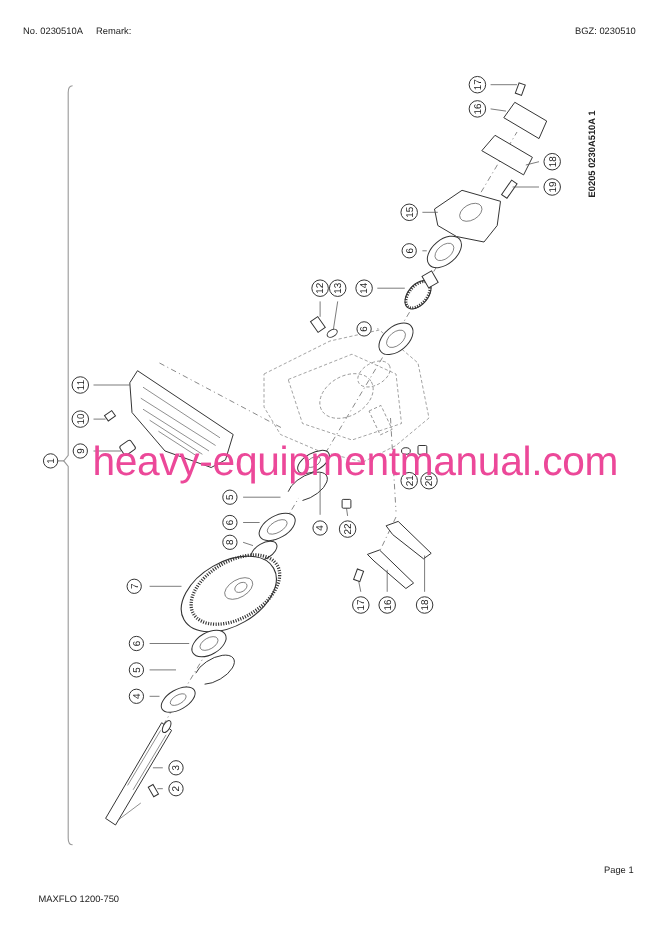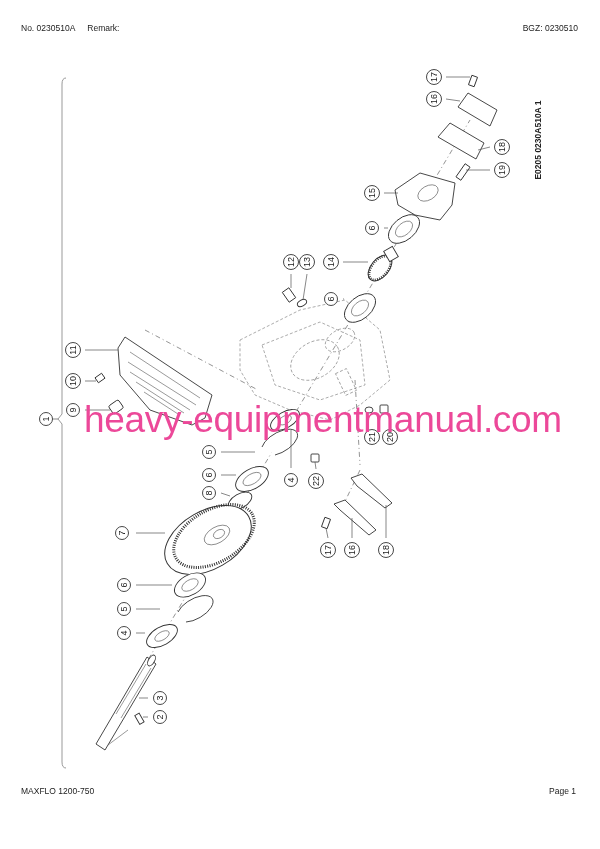--- a/index.html
+++ b/index.html
@@ -3,21 +3,21 @@
   <meta charset="utf-8">
   <style>
     html, body { margin: 0; padding: 0; background: #ffffff; }
     body { width: 600px; height: 849px; position: relative; overflow: hidden;
            font-family: "Liberation Sans", sans-serif; color: #222; }
     .hdr { position: absolute; top: 23px; font-size: 8.5px; color: #222; }
     .hdr-left { left: 21px; }
     .hdr-left span + span { margin-left: 10px; }
     .hdr-right { right: 22px; margin-left: 44px; }
     .ftr { position: absolute; top: 786px; font-size: 8.5px; color: #222; }
-    .ftr-left { left: 21px; }
+    .ftr-left { left: 35px; margin-top: 26px; }
     .ftr-right { right: 24px; }
     svg.diagram { position: absolute; left: 0; top: 0; }
     .callout circle { fill: #fff; stroke: #333; stroke-width: 0.9; }
     .callout text { font-size: 9px; fill: #222; text-anchor: middle; dominant-baseline: central; }
     .leader { stroke: #555; stroke-width: 0.7; fill: none; }
     .part { stroke: #333; stroke-width: 0.9; fill: #fff; }
     .part-thin { stroke: #555; stroke-width: 0.6; fill: none; }
     .dash { stroke: #666; stroke-width: 0.7; fill: none; stroke-dasharray: 5 3 1 3; }
     .phantom { stroke: #888; stroke-width: 0.7; fill: none; stroke-dasharray: 3 2; }
     .drawing-id { position: absolute; left: 538px; top: 140px; transform: translate(-50%,-50%) rotate(-90deg);

